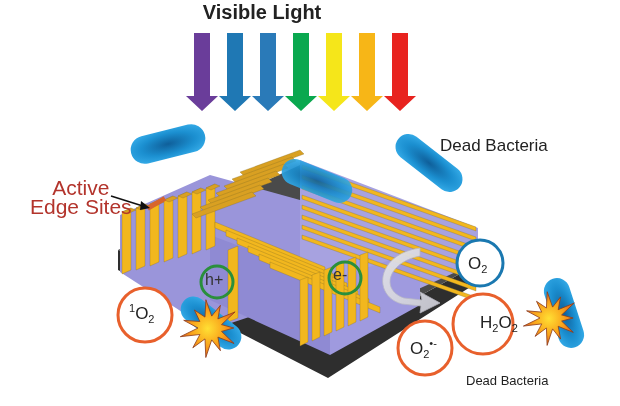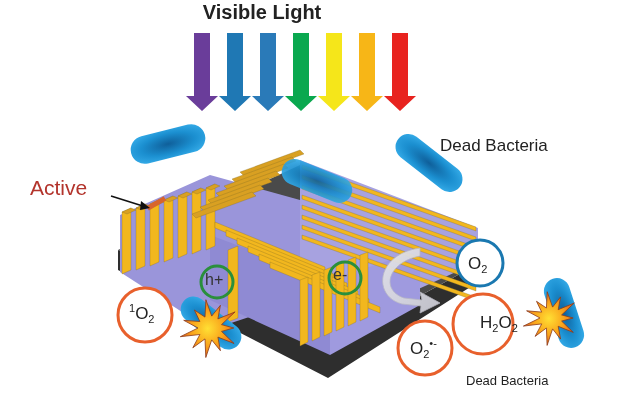--- a/index.html
+++ b/index.html
@@ -145,20 +145,21 @@
   <circle cx="145" cy="315" r="27" fill="#ffffff" stroke="#e8602c" stroke-width="3"></circle>
   <circle cx="483" cy="324" r="30" fill="#ffffff" stroke="#e8602c" stroke-width="3"></circle>
   <circle cx="425" cy="348" r="27" fill="#ffffff" stroke="#e8602c" stroke-width="3"></circle>
 </svg>
 
 <div class="lbl title"><span>Visible Light</span></div>
 <div class="lbl live">Dead Bacteria</div>
 <div class="lbl dead">Dead Bacteria</div>
 <div class="lbl active">
   <div>Active</div>
+  <div>Edge Sites</div>
 </div>
 
 <div class="lbl carrier hplus">h+</div>
 <div class="lbl carrier eminus">e-</div>
 
 <div class="lbl species singlet"><sup>1</sup><span>O</span><sub>2</sub></div>
 <div class="lbl species o2"><span>O</span><sub>2</sub></div>
 <div class="lbl species h2o2"><span>H</span><sub>2</sub><span>O</span><sub>2</sub></div>
 <div class="lbl species o2rad"><span>O</span><sub>2</sub><sup>•-</sup></div>
 

